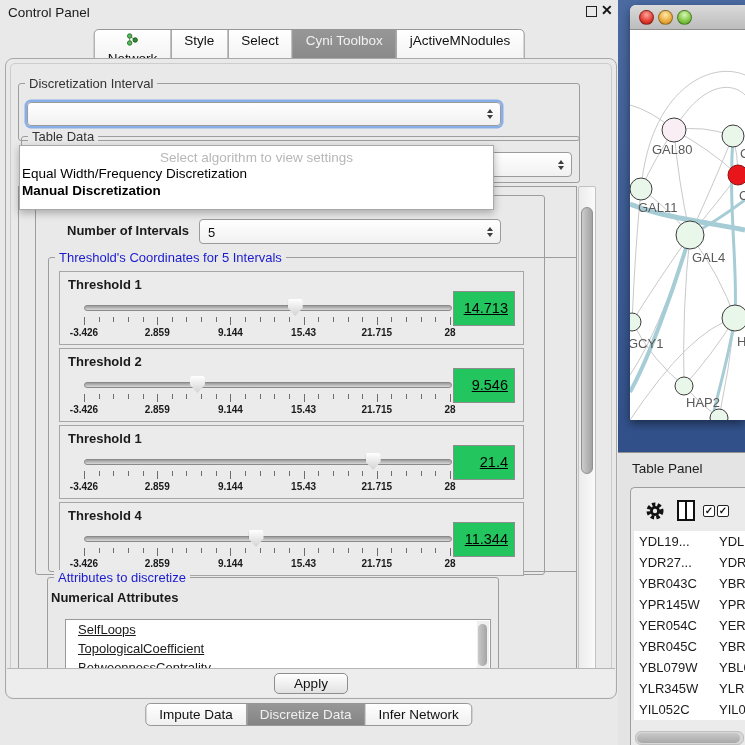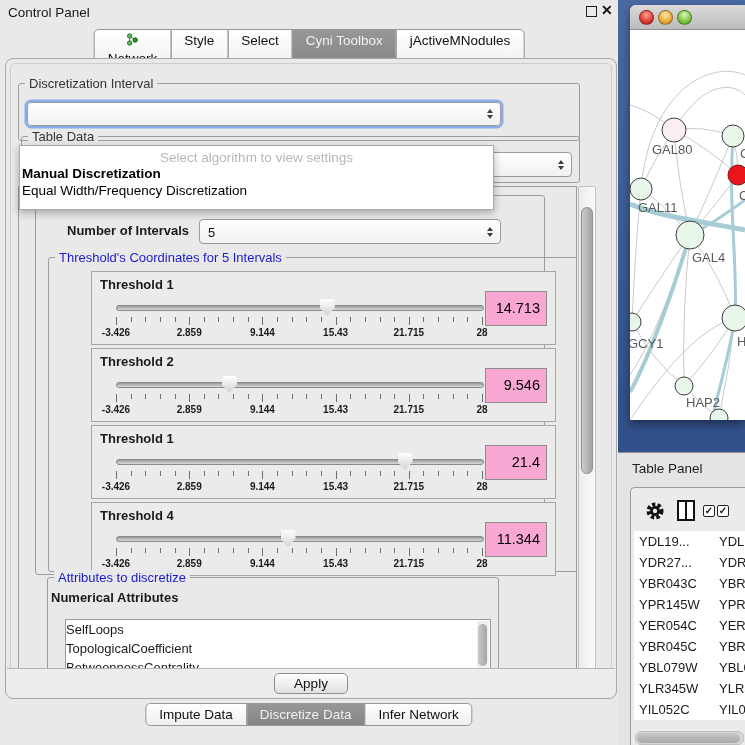--- a/index.html
+++ b/index.html
@@ -70,27 +70,27 @@
                 border-radius:3px;background:linear-gradient(#9a9a9a,#d9d9d9);}
   .slider-thumb{position:absolute;top:-6px;width:15px;height:17px;
                 background:linear-gradient(#ffffff,#d2d2d2);
                 clip-path:polygon(10% 0,90% 0,100% 12%,100% 52%,50% 100%,0 52%,0 12%);
                 filter:drop-shadow(0 1px 1px rgba(0,0,0,0.45));}
   .ticks{position:absolute;left:24px;top:45px;width:366px;height:9px;}
   .tick{position:absolute;top:0;width:1px;height:5px;background:#6d6d6d;}
   .tick.major{height:8px;}
   .tick-labels{position:absolute;left:24px;top:55px;width:366px;height:12px;}
   .tick-label{position:absolute;transform:translateX(-50%);font-size:10px;font-weight:bold;color:#1a1a1a;white-space:nowrap;}
-  .value-box{position:absolute;right:8px;top:19px;width:54px;height:33px;line-height:33px;background:#f9a8d4;
-             border:1px solid #8e8e8e;font-size:14.5px;color:#000;text-align:right;padding-right:6px;}
+  .value-box{position:absolute;right:8px;top:19px;width:54px;height:33px;line-height:33px;background:#22c55e;
+             border:1px solid #8e8e8e;font-size:14.5px;color:#000;text-align:right;padding-right:6px;text-decoration:underline;}
 
   
   #attrList{position:absolute;left:17px;top:41px;width:424px;height:51px;background:#ffffff;
             border:1px solid #9a9a9a;overflow:hidden;}
-  .attr-item{font-size:13px;color:#1a1a1a;height:19px;line-height:19px;white-space:nowrap;}
+  .attr-item{font-size:13px;color:#1a1a1a;height:19px;line-height:19px;padding-left:12px;white-space:nowrap;text-decoration:underline;}
   .list-scroll{position:absolute;right:1px;top:1px;width:12px;bottom:1px;background:#f0f0f0;}
   .list-scroll .thumb{position:absolute;left:1px;width:9px;top:3px;height:42px;border-radius:5px;
             background:linear-gradient(90deg,#c9c9c9,#a5a5a5);}
 
   
   #applyRow{position:absolute;left:1px;right:1px;bottom:1px;height:28px;border-top:1px solid #b5b5b5;
             background:#ededed;border-radius:0 0 7px 7px;display:flex;align-items:center;justify-content:center;}
   #applyBtn{font-size:13.5px;color:#111;padding:2px 19px;border:1px solid #8e8e8e;border-radius:5px;
             background:linear-gradient(#ffffff,#e1e1e1);}
 
@@ -178,22 +178,22 @@
           <span class="spin">
               <i class="up"></i>
               <i class="down"></i>
             </span>
         </div>
       </div>
 
       <div id="popup">
         <div class="popup-hint">Select algorithm to view settings</div>
         <div id="popupItems">
+            <div class="popup-item">Equal Width/Frequency Discretization</div>
             <div class="popup-item bold">Manual Discretization</div>
-            <div class="popup-item">Equal Width/Frequency Discretization</div>
           </div>
       </div>
 
       <div class="group" style="left:15px;top:77px;width:557px;height:45px;">
         <span class="legend">Table Data</span>
         <div class="combo" style="left:7px;top:15px;width:541px;height:23px;">
           <span class="txt">galFiltered.sif default node</span>
           <span class="spin">
               <i class="up"></i>
               <i class="down"></i>
@@ -210,21 +210,21 @@
           <div class="combo" style="left:163px;top:23px;width:300px;height:23px;">
             <span class="txt">5</span>
             <span class="spin">
                 <i class="up"></i>
                 <i class="down"></i>
               </span>
           </div>
 
           <div class="group" style="left:12px;top:61px;width:487px;height:313px;padding-left:48px;">
             <span class="legend blue">Threshold's Coordinates for 5 Intervals</span>
-            <div id="threshList" style="position:absolute;left:10px;top:13px;width:465px;margin-left:32px;">
+            <div id="threshList" style="position:absolute;left:10px;top:13px;width:465px;">
                 <div class="thresh-box">
                   <div class="thresh-label">Threshold 1</div>
                   <div class="slider-zone">
                     <div class="slider-track"></div>
                     <div class="slider-thumb" style="left: calc(57.72% - 7.5px);"></div>
                   </div>
                   <div class="ticks">
                     <span class="tick major" style="left: 0%;"></span>
                     <span class="tick" style="left: 4%;"></span>
                     <span class="tick" style="left: 8%;"></span>

